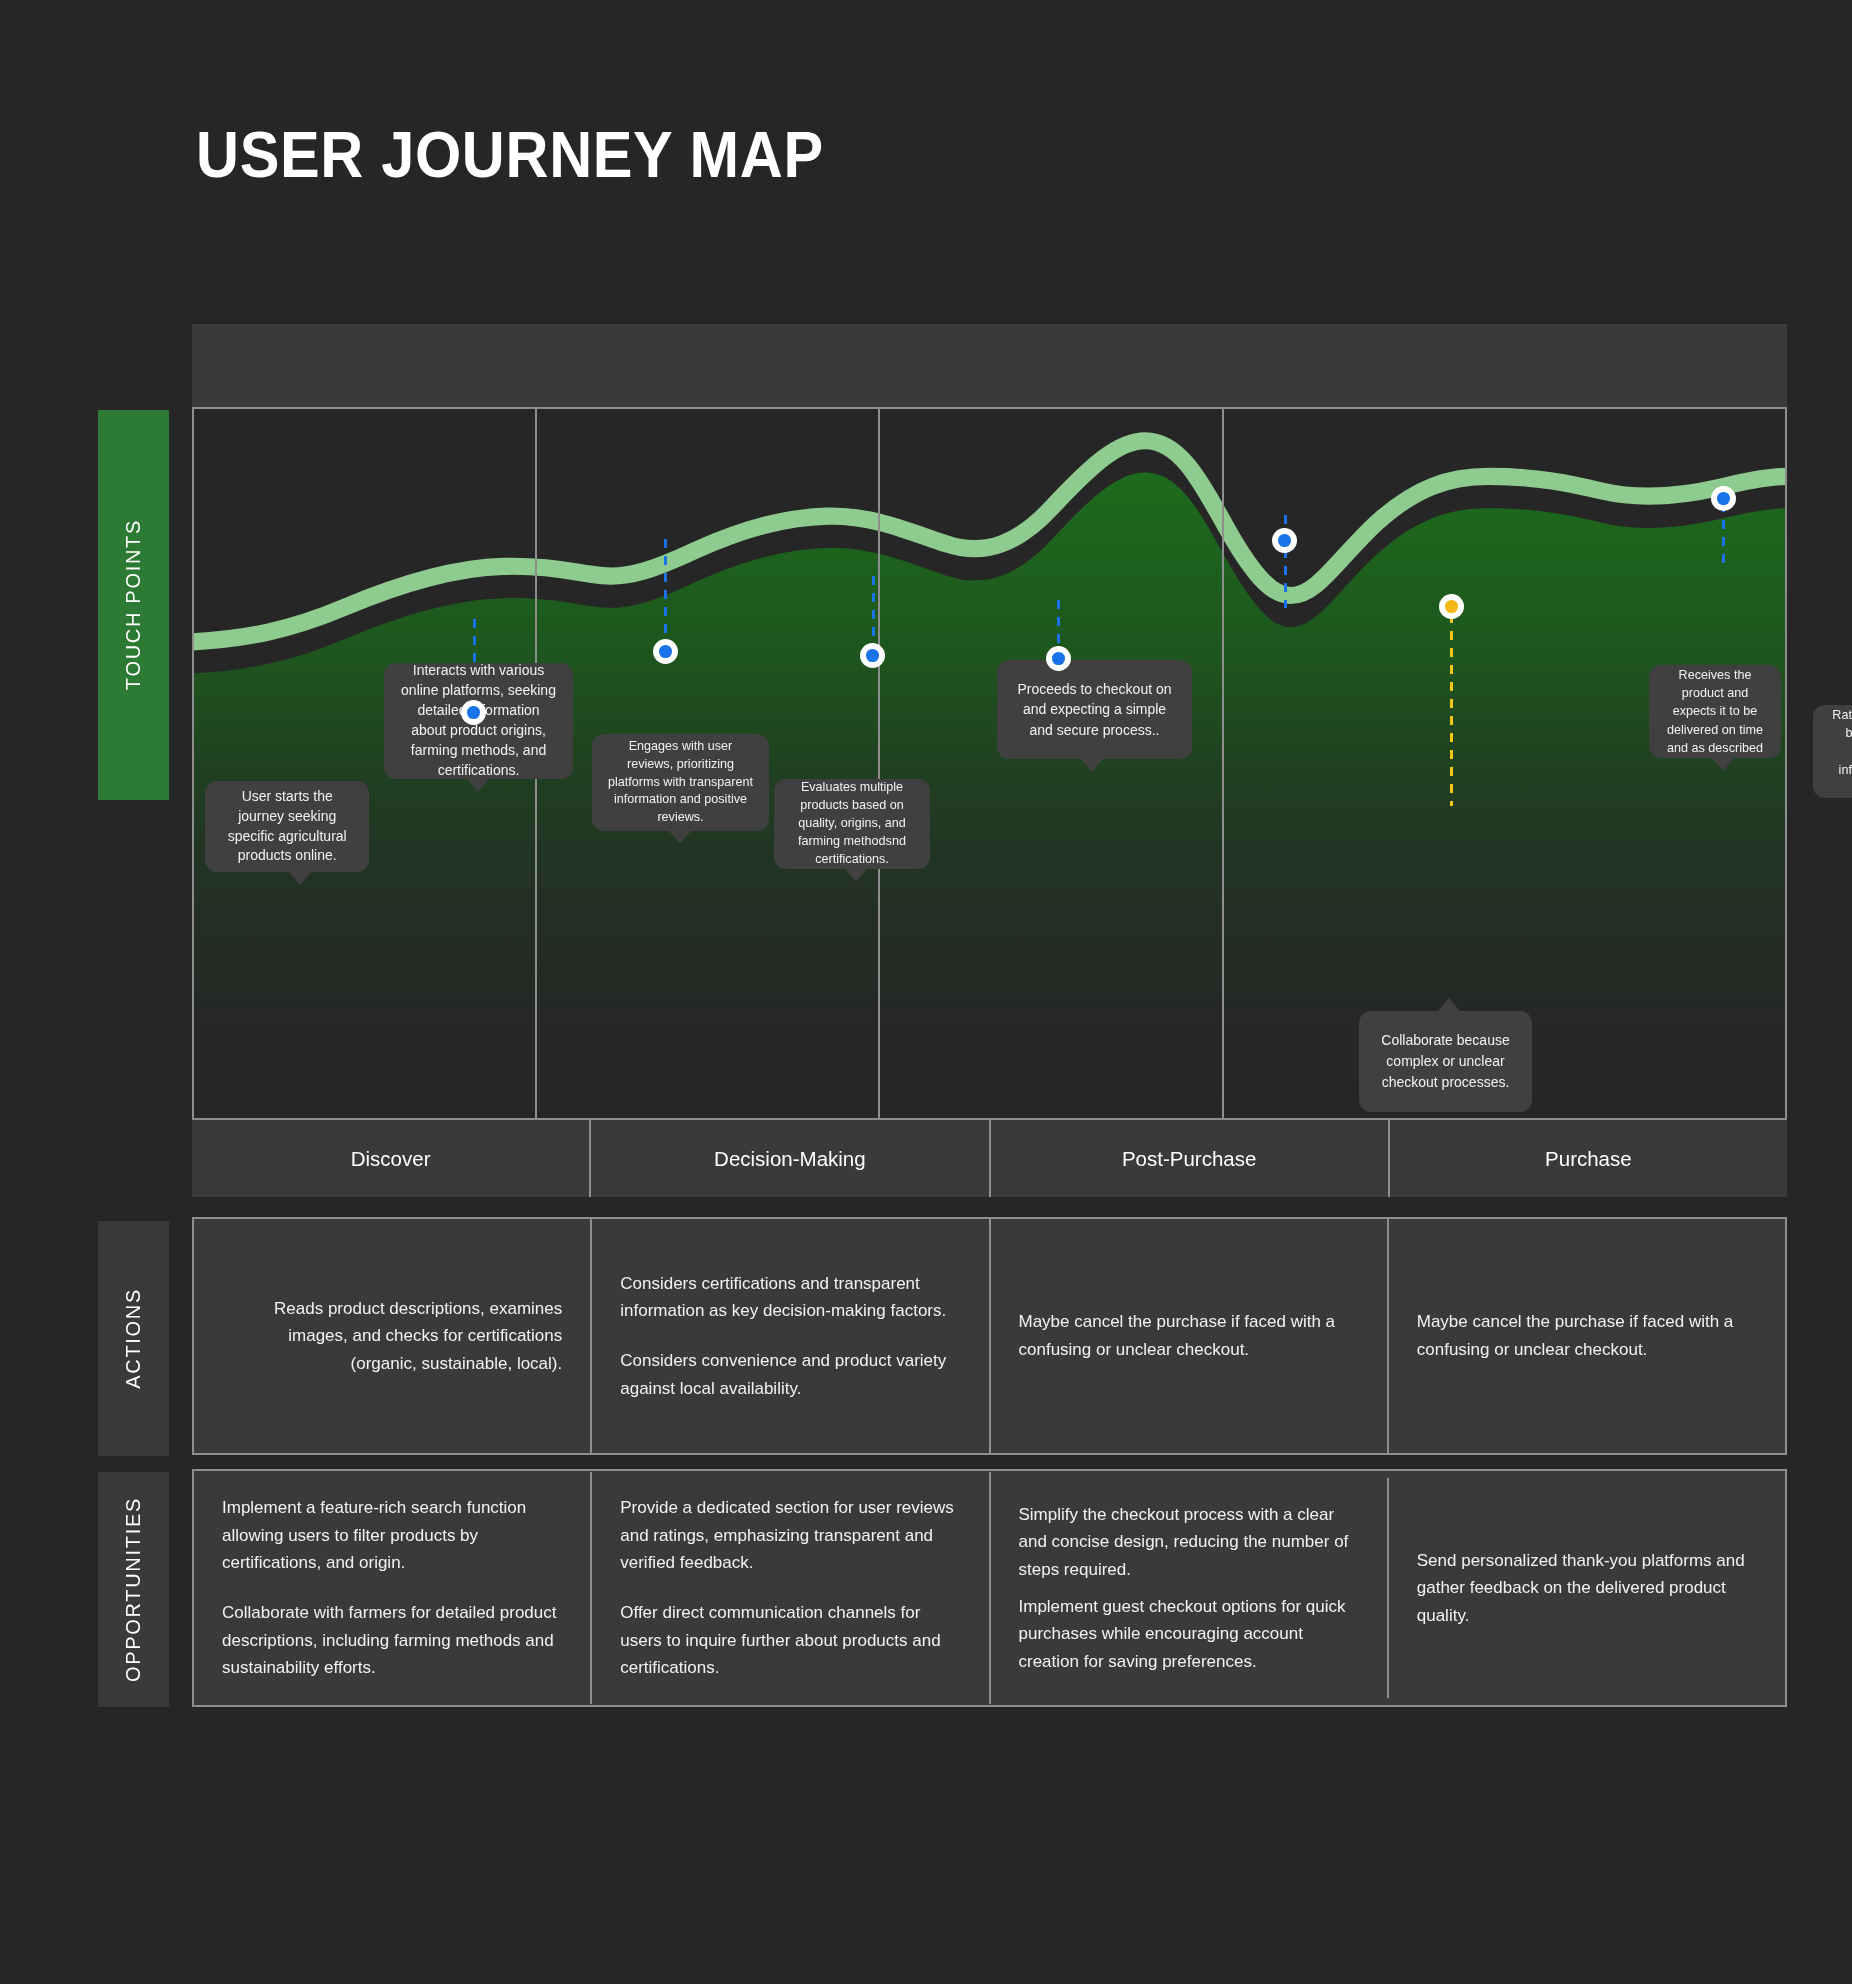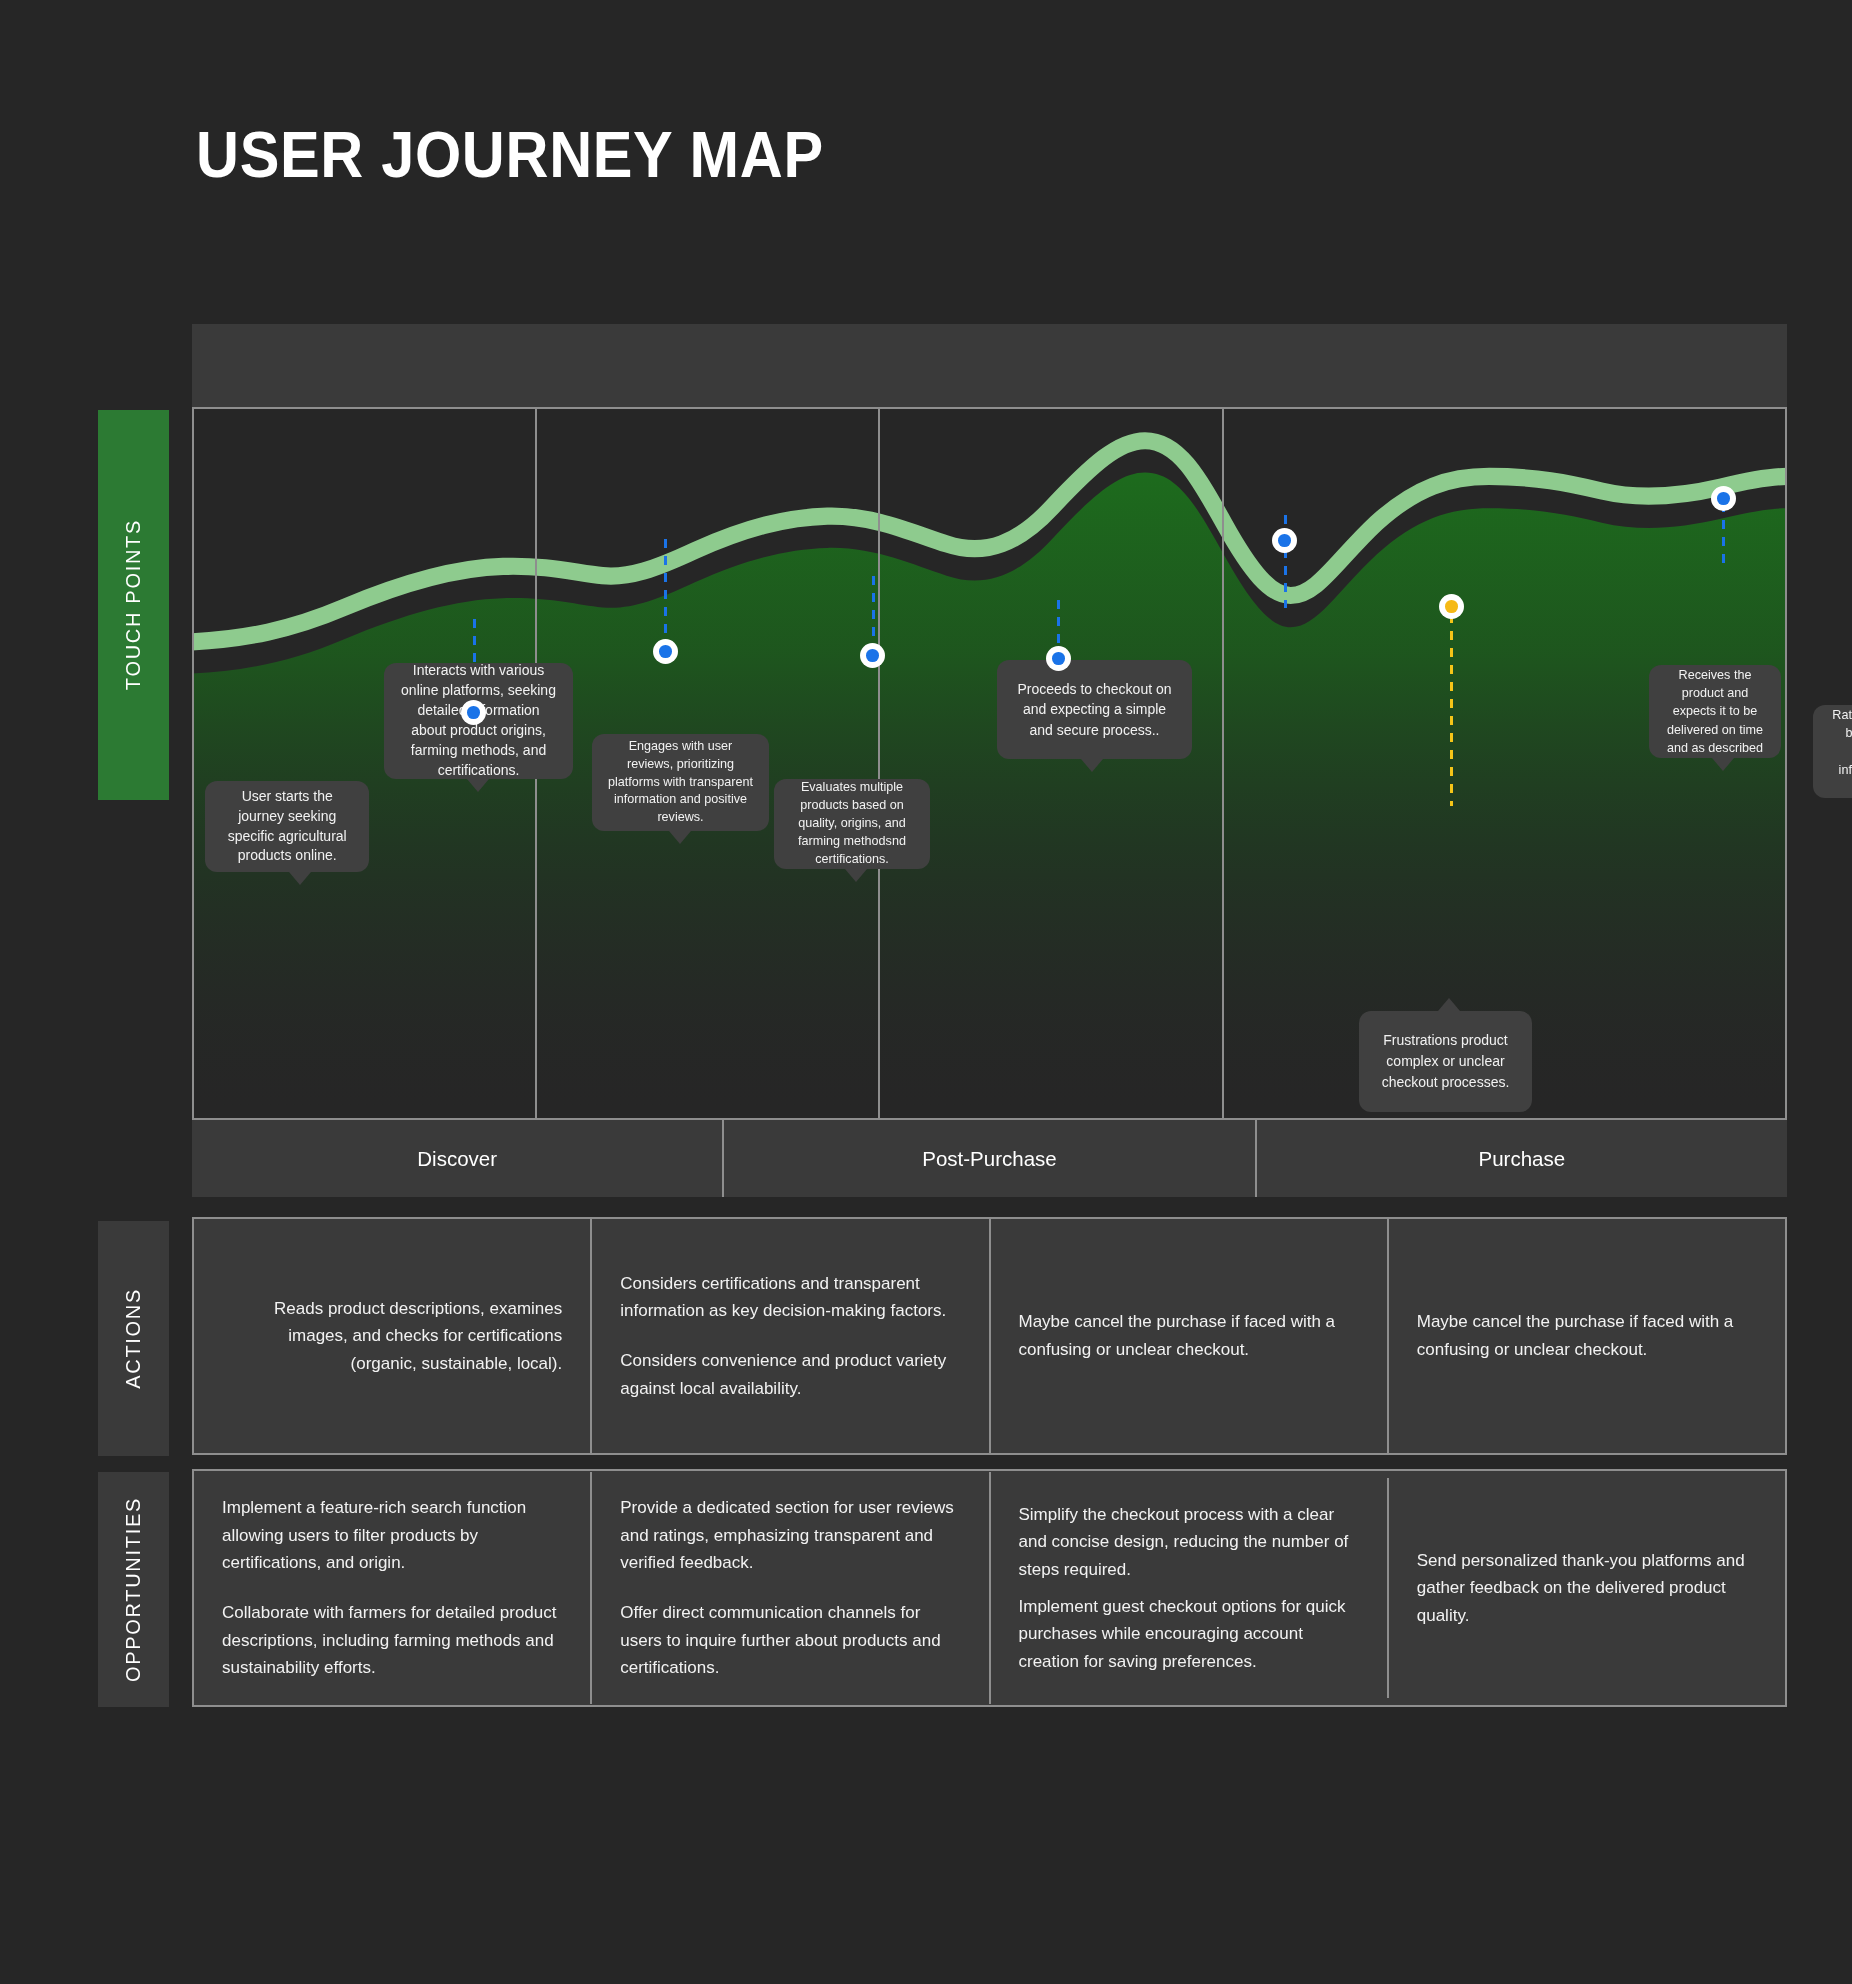--- a/index.html
+++ b/index.html
@@ -356,33 +356,34 @@
 
   <div class="callout tail-down" style="left:582px; top:455px; width:156px; height:90px; font-size:12.6px; line-height:1.42; --tailx:53%;">
     <span class="ctext">Evaluates multiple products based on quality, origins, and farming methodsnd certifications.</span>
   </div>
 
   <div class="callout tail-down" style="left:805px; top:336px; width:195px; height:99px; font-size:14px; line-height:1.46; --tailx:49%;">
     <span class="ctext">Proceeds to checkout on and expecting a simple and secure process..</span>
   </div>
 
   <div class="callout tail-up" style="left:1167px; top:687px; width:173px; height:101px; font-size:14px; line-height:1.5; --tailx:52%;">
-    <span class="ctext">Frustrations product complex or unclear checkout processes.</span>
+    <span class="ctext">Collaborate because complex or unclear checkout processes.</span>
   </div>
 
   <div class="callout tail-down" style="left:1457px; top:341px; width:132px; height:93px; font-size:12.6px; line-height:1.46; --tailx:56%;">
     <span class="ctext">Receives the product and expects it to be delivered on time and as described</span>
   </div>
 
   <div class="callout tail-down" style="left:1621px; top:381px; width:138px; height:93px; font-size:12.6px; line-height:1.46; --tailx:53%;">
     <span class="ctext">Rates the product based on the promised information and quality.</span>
   </div>
 
   <div id="stage-row">
     <div class="stage-cell">Discover</div>
+    <div class="stage-cell">Decision-Making</div>
     <div class="stage-cell">Post-Purchase</div>
     <div class="stage-cell">Purchase</div>
   </div>
 
   <div class="content-row" id="actions-row">
     <div class="content-cell center-text">
       <p class="cell-para">Reads product descriptions, examines images, and checks for certifications (organic, sustainable, local).</p>
     </div>
     <div class="content-cell">
       <p class="cell-para">Considers certifications and transparent information as key decision-making factors.</p>

